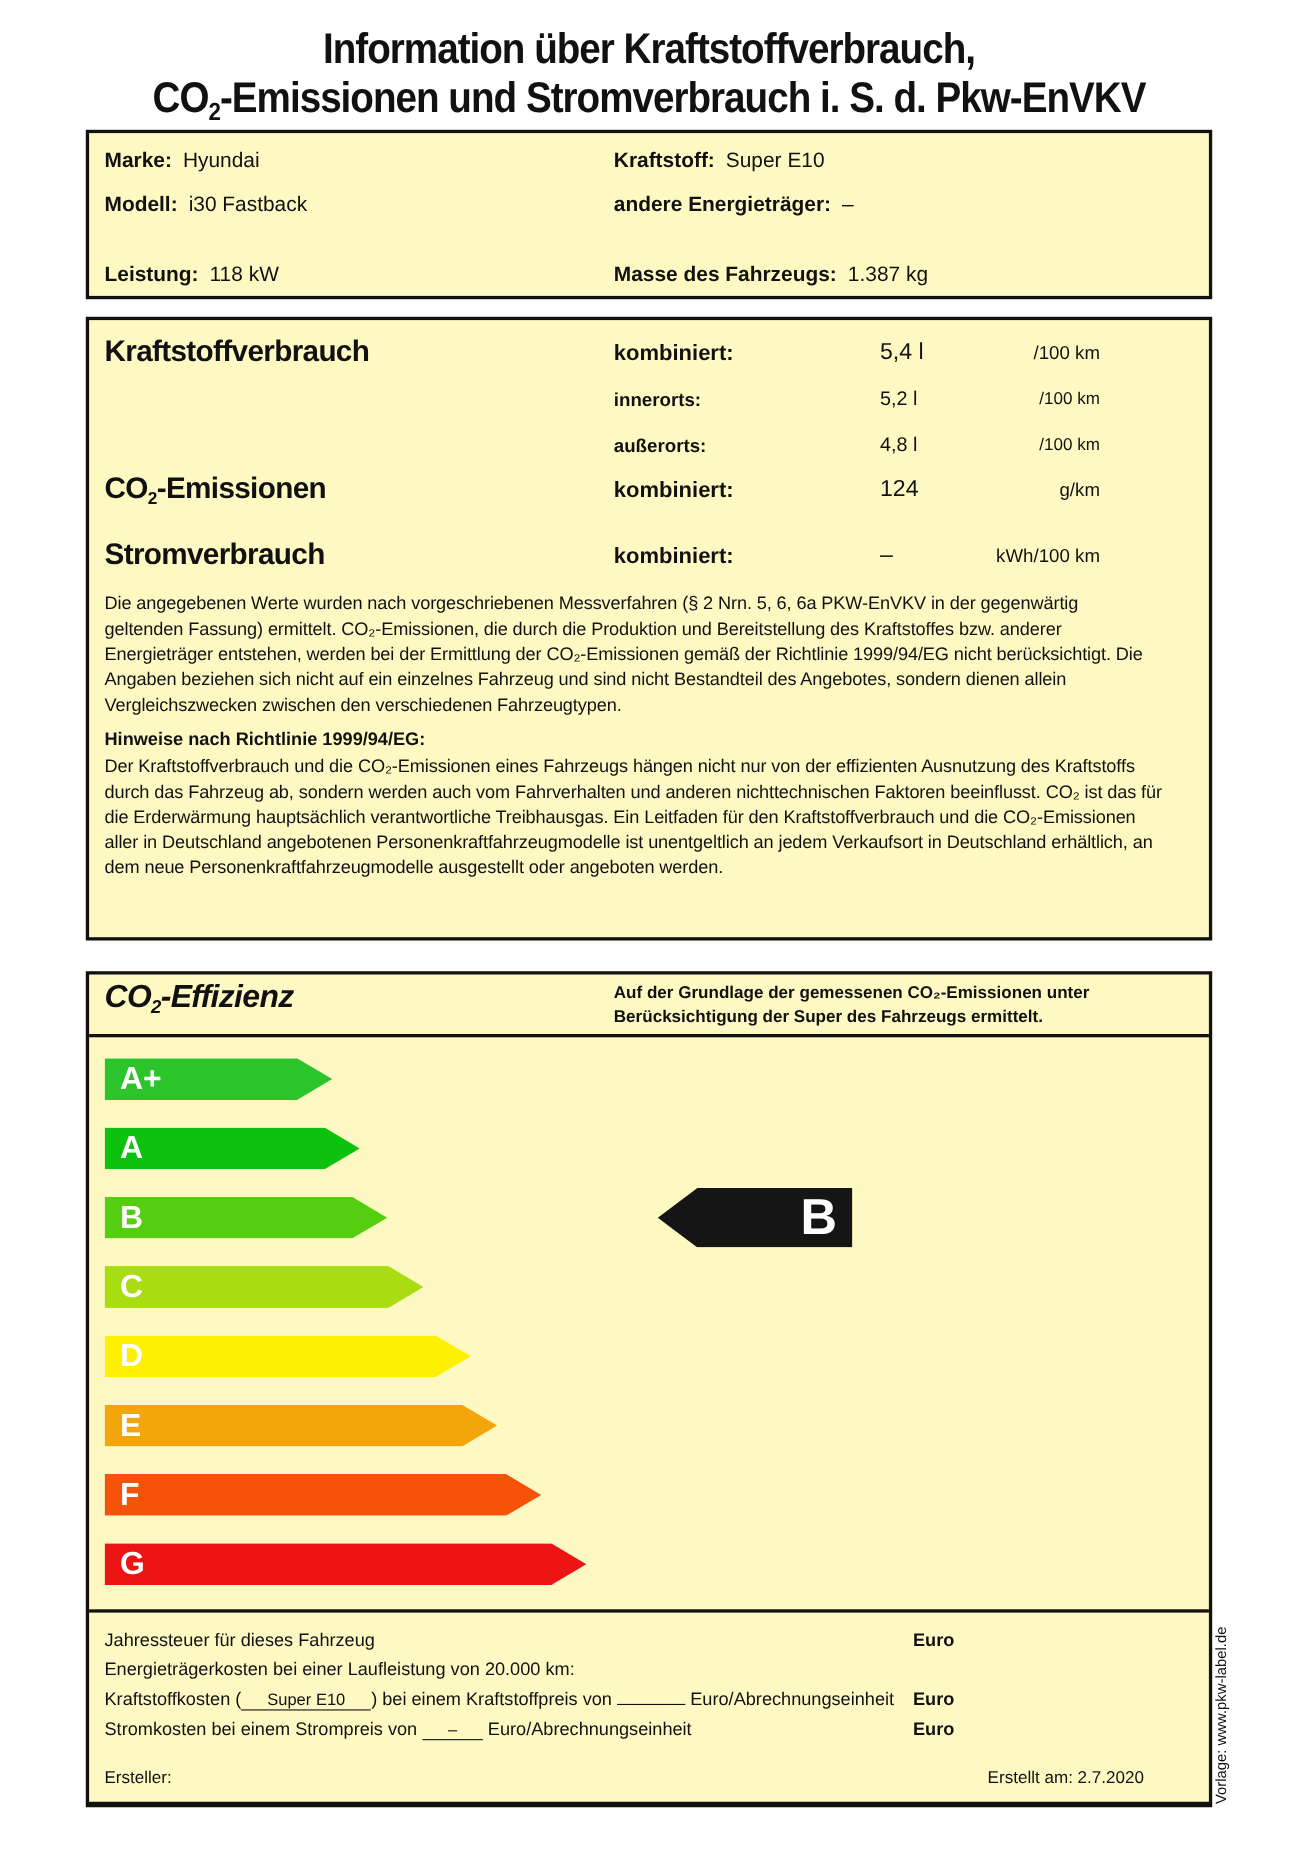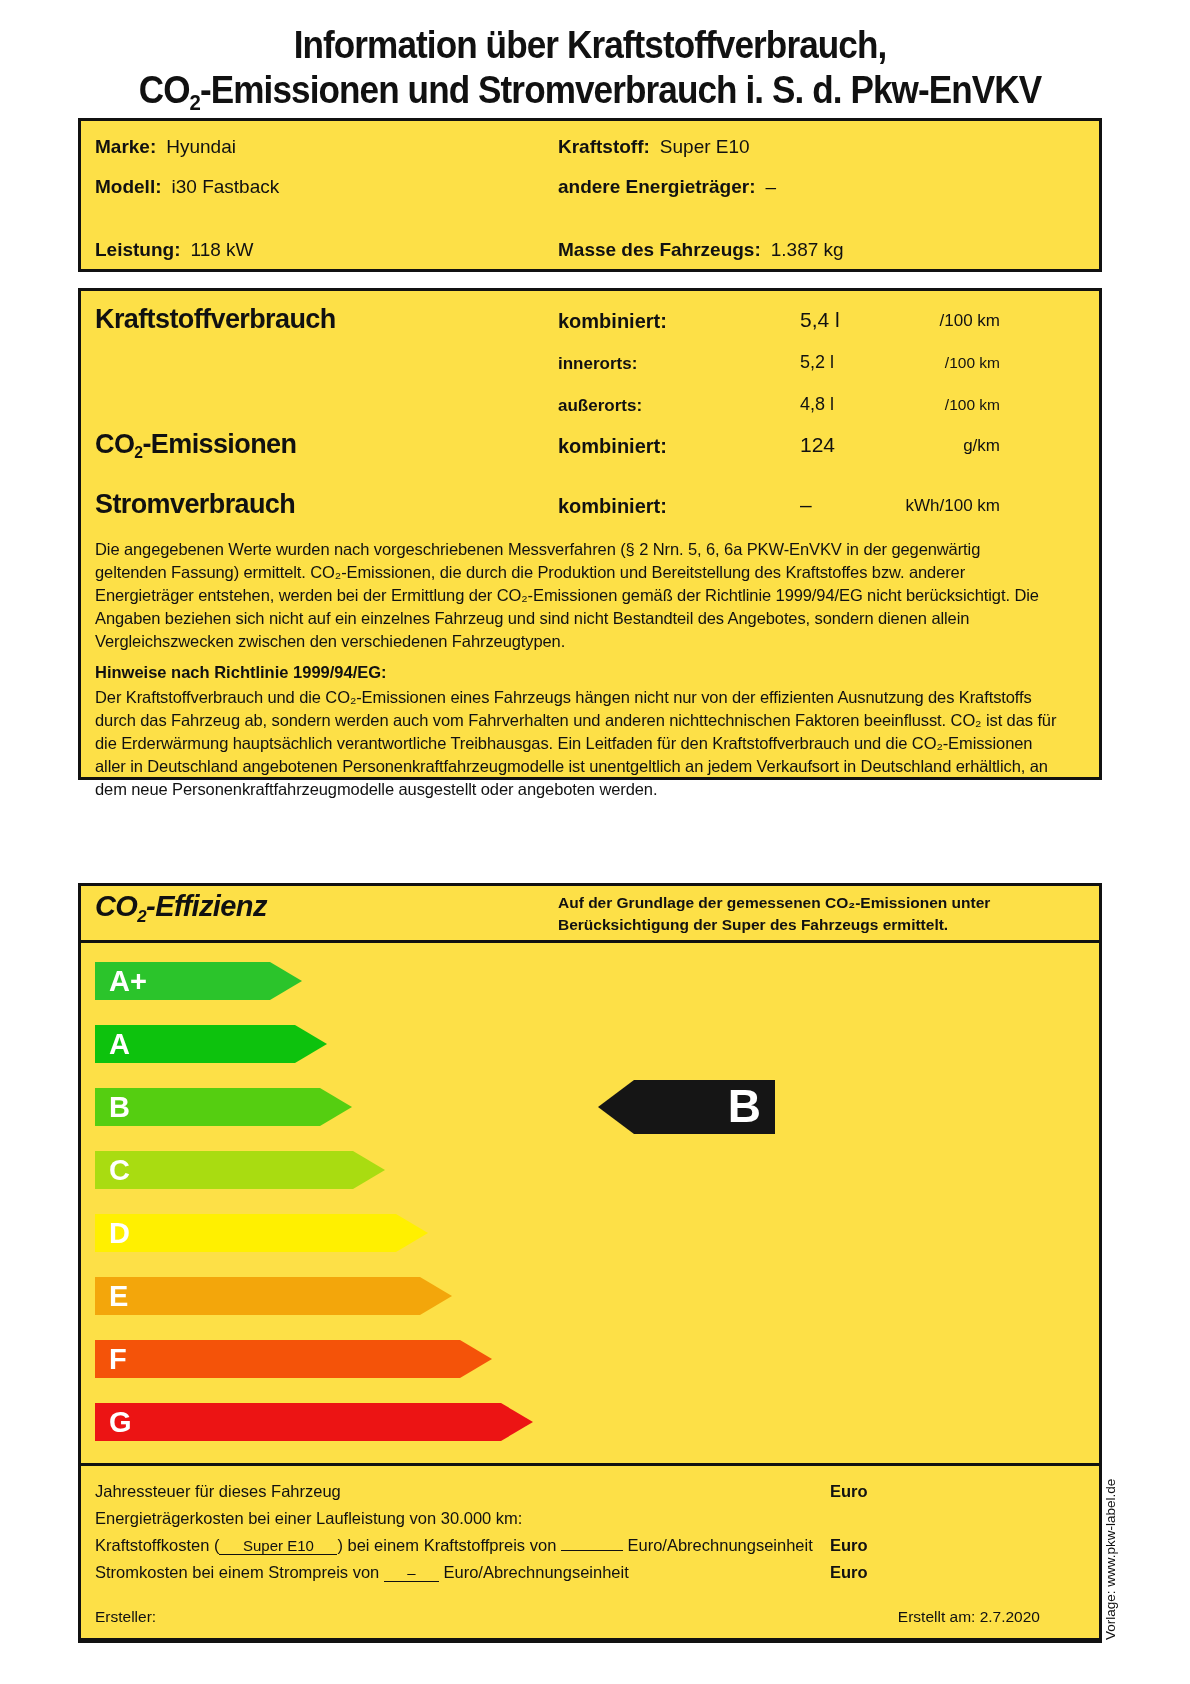--- a/index.html
+++ b/index.html
@@ -1,23 +1,23 @@
 <!DOCTYPE html>
 <html><head>
 <meta charset="utf-8">
 <style>
   html,body{margin:0;padding:0;background:#fff;}
   .page{position:relative;width:1190px;height:1684px;background:#fff;overflow:hidden;
         font-family:"Liberation Sans","DejaVu Sans",sans-serif;color:#111;}
   .title{position:absolute;top:22px;left:78px;width:1024px;text-align:center;
          font-weight:700;font-size:39px;line-height:45px;letter-spacing:-1px;
          transform:scaleX(0.9);transform-origin:50% 0;white-space:nowrap;}
-  .box{position:absolute;left:78px;width:1024px;border:3px solid #111;box-sizing:border-box;background:#fde047;}
+  .box{position:absolute;left:78px;width:1024px;border:3px solid #111;box-sizing:border-box;background:#fef9c3;}
   #box1{top:118px;height:154px;}
-  #box2{top:288px;height:492px;text-decoration:underline;}
+  #box2{top:288px;height:567px;text-decoration:underline;}
   #box3{top:883px;height:760px;border-bottom-width:5px;}
   .b1row{position:absolute;font-size:19px;white-space:nowrap;}
   .b1row b{font-weight:700;}
   .b1row .val{margin-left:10px;}
   .h-big{position:absolute;font-size:27px;font-weight:700;letter-spacing:-0.6px;white-space:nowrap;}
   .lab1{position:absolute;font-size:20px;font-weight:700;white-space:nowrap;}
   .lab2{position:absolute;font-size:17px;font-weight:700;white-space:nowrap;}
   .val1{position:absolute;font-size:21px;white-space:nowrap;}
   .val2{position:absolute;font-size:18px;white-space:nowrap;}
   .unit1{position:absolute;font-size:17px;white-space:nowrap;}
@@ -127,21 +127,21 @@
         </div>
       </div>
 
     <div class="pointer" style="background: rgb(21, 21, 21);"><span>B</span></div>
 
     <div class="divider" style="top:577px"></div>
 
     <div class="cost" style="top:596px"><span>Jahressteuer für dieses Fahrzeug</span></div>
     <span class="euro" style="top:596px">Euro</span>
 
-    <div class="cost" style="top:623px">Energieträgerkosten bei einer Laufleistung von 30.000 km:</div>
+    <div class="cost" style="top:623px">Energieträgerkosten bei einer Laufleistung von 20.000 km:</div>
 
     <div class="cost" style="top:650px"><span>Kraftstoffkosten (</span><span class="field" style="width:118px">Super E10</span><span>) bei einem Kraftstoffpreis von</span>&nbsp;<span class="field" style="width:62px"></span>&nbsp;<span>Euro/Abrechnungseinheit</span></div>
     <span class="euro" style="top:650px">Euro</span>
 
     <div class="cost" style="top:677px"><span>Stromkosten bei einem Strompreis von</span>&nbsp;<span class="field" style="width:55px">–</span>&nbsp;<span>Euro/Abrechnungseinheit</span></div>
     <span class="euro" style="top:677px">Euro</span>
 
     <div class="foot" style="top:722px;left:14px">Ersteller:</div>
     <div class="foot" style="top:722px;right:59px">Erstellt am: 2.7.2020</div>
   </section>

